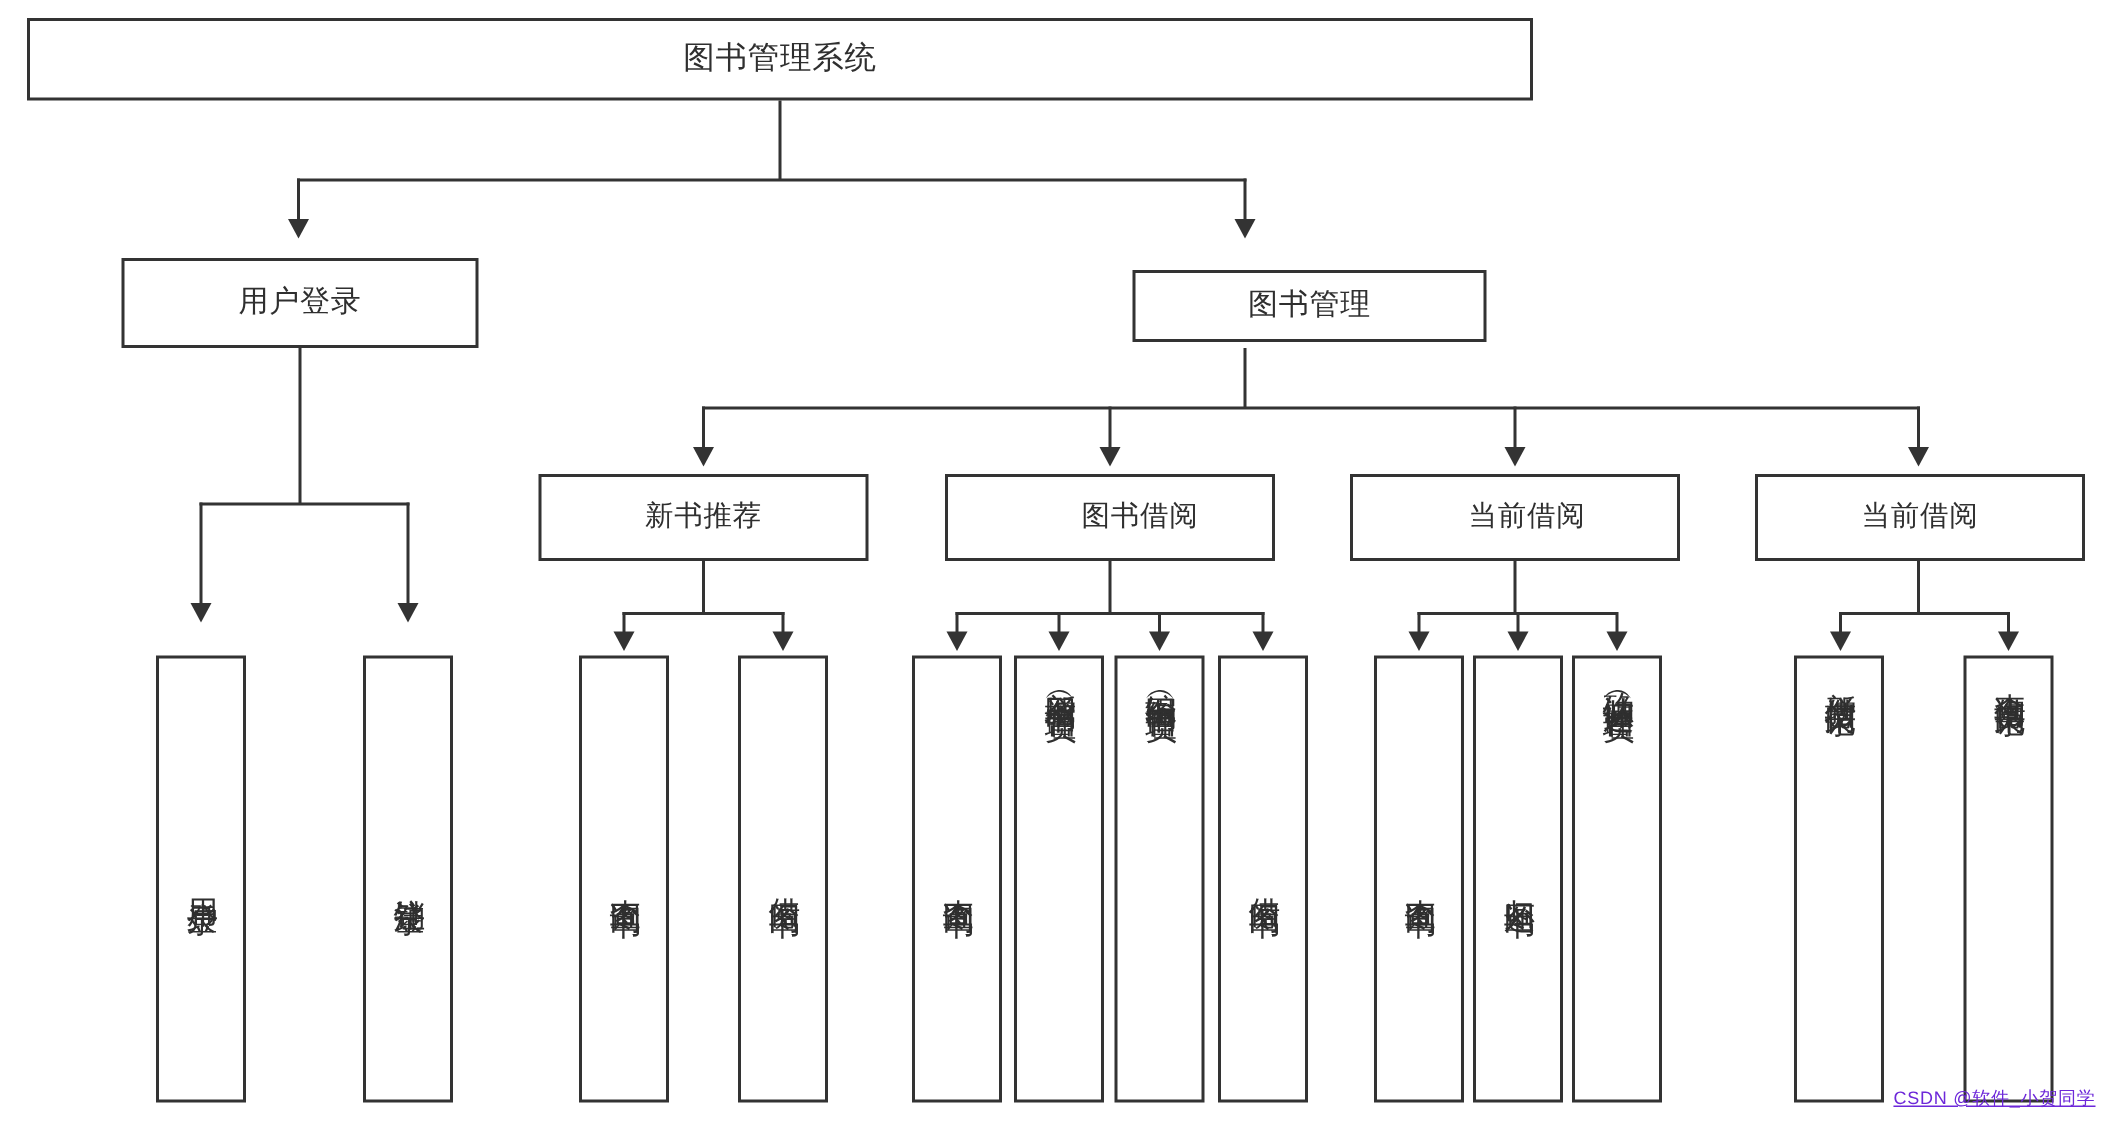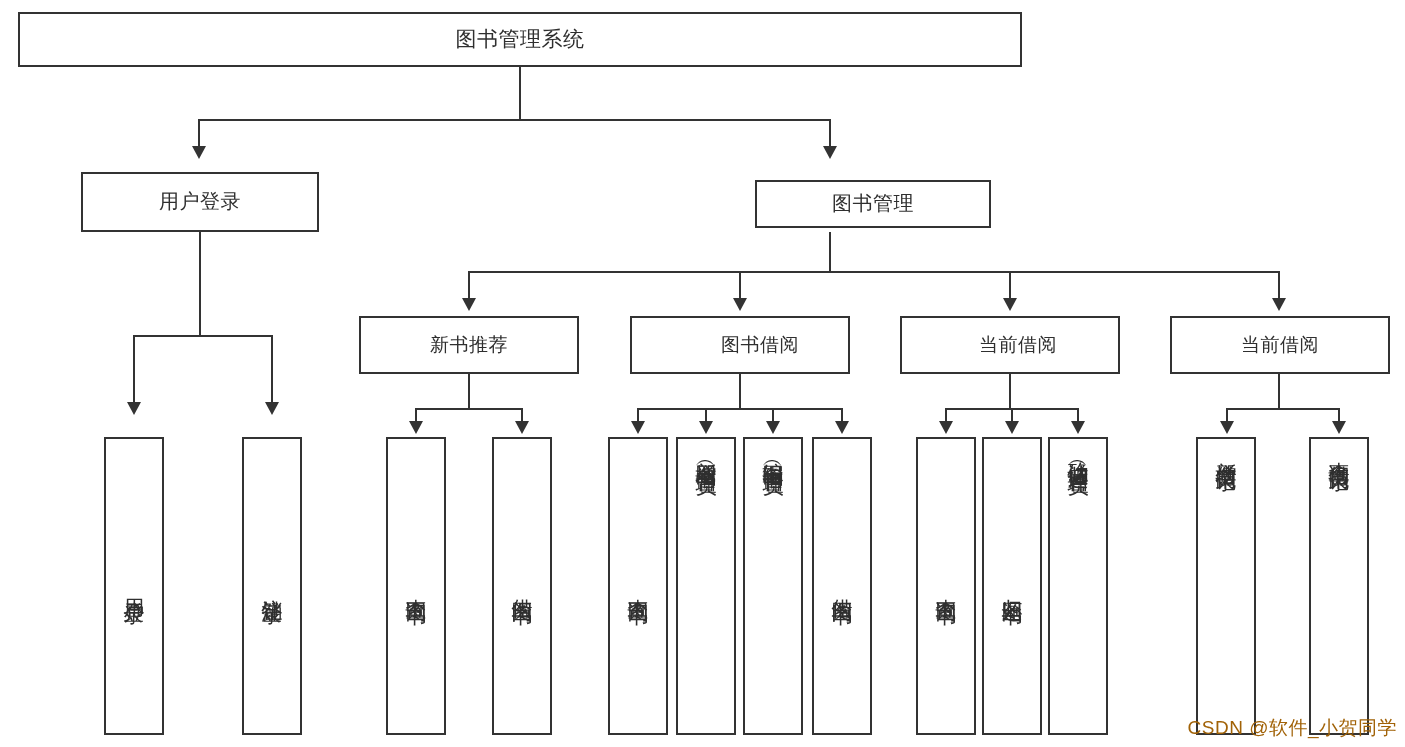--- a/index.html
+++ b/index.html
@@ -69,24 +69,25 @@
     height: 0;
     border-left: 7px solid transparent;
     border-right: 7px solid transparent;
     border-top: 13px solid #333333;
   }
   
   #watermark {
     position: absolute;
     right: 8px;
     bottom: 6px;
-    font-size: 19px;
-    color: #a16207;
+    font-size: 12px;
+    color: #6d28d9;
     letter-spacing: 0.5px;
     white-space: nowrap;
+    text-decoration: underline;
   }
 </style>
 </head>
 <body>
 
 <div id="canvas">
 
   <div class="node root" style="left:18px; top:12px; width:1004px; height:55px;">图书管理系统</div>
 
   <div class="conn vline" style="left:519px; top:67px; height:53px;"></div>

